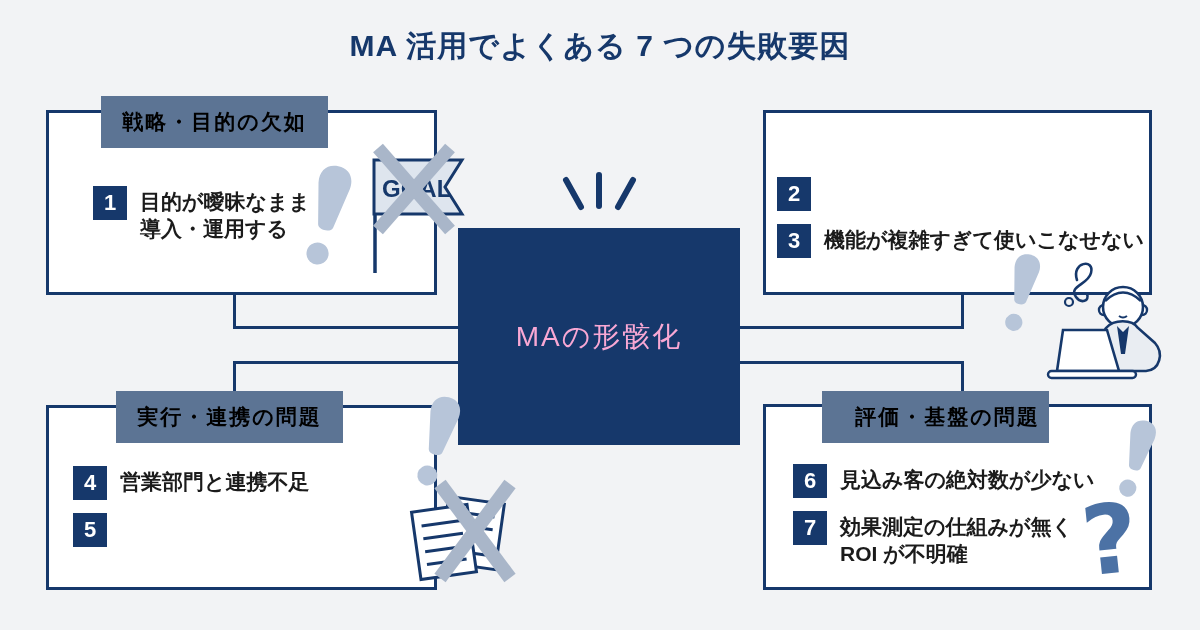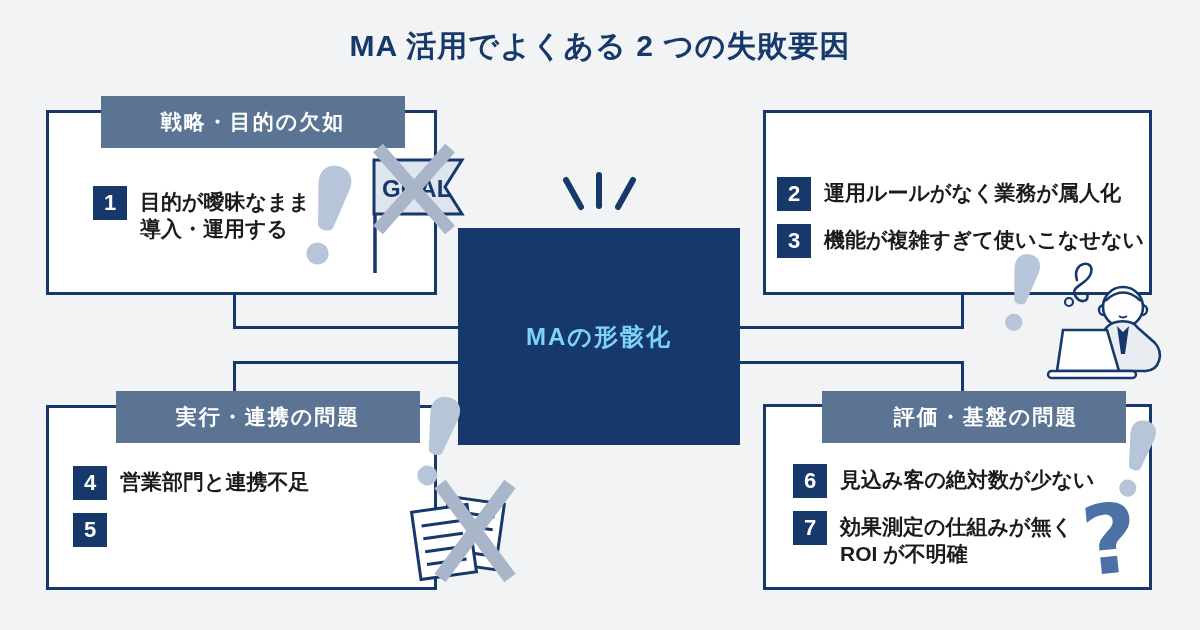--- a/index.html
+++ b/index.html
@@ -15,40 +15,40 @@
   *{margin:0;padding:0;box-sizing:border-box;}
   body{background:#fff;font-family:"Liberation Sans","DejaVu Sans",sans-serif;}
   .canvas{position:relative;width:1200px;height:630px;background:var(--background);overflow:hidden;}
   .title{position:absolute;top:26px;left:0;width:100%;text-align:center;
          font-size:30px;font-weight:bold;color:var(--navy);letter-spacing:1px;}
   .qbox{position:absolute;background:var(--white);border:3px solid var(--navy);z-index:1;}
   .box-tl{left:46px;top:110px;width:391px;height:185px;}
   .box-tr{left:763px;top:110px;width:389px;height:185px;}
   .box-bl{left:46px;top:405px;width:391px;height:185px;}
   .box-br{left:763px;top:404px;width:389px;height:186px;}
-  .tab{position:absolute;width:304px;height:52px;background:var(--slate-header);
-       color:#ffffff;font-size:21px;font-weight:bold;letter-spacing:2px;
+  .tab{position:absolute;width:227px;height:52px;background:var(--slate-header);
+       color:#000000;font-size:21px;font-weight:bold;letter-spacing:2px;
        display:flex;align-items:center;justify-content:center;z-index:3;}
   .tab-tl{left:101px;top:96px;}
   .tab-tr{left:822px;top:96px;}
   .tab-bl{left:116px;top:391px;}
   .tab-br{left:822px;top:391px;padding-left:24px;}
   .items{position:absolute;display:flex;flex-direction:column;gap:13px;z-index:3;}
   .items-tl{left:93px;top:186px;}
   .items-tr{left:777px;top:177px;}
   .items-bl{left:73px;top:466px;}
   .items-br{left:793px;top:464px;}
   .item{display:flex;align-items:flex-start;gap:13px;}
   .badge{width:34px;height:34px;flex:none;background:var(--navy);color:#fff;
          font-size:22px;font-weight:bold;display:flex;align-items:center;justify-content:center;}
   .itext{font-size:21px;font-weight:bold;color:var(--text);line-height:27px;
          white-space:pre-line;padding-top:2px;}
   .center-box{position:absolute;left:458px;top:228px;width:282px;height:217px;
               background:var(--navy);display:flex;align-items:center;justify-content:center;z-index:2;}
-  .center-label{color:#7dd3fc;font-size:24px;font-weight:bold;letter-spacing:2px;}
+  .center-label{color:#f9a8d4;font-size:28px;font-weight:normal;letter-spacing:2px;}
   .conn{position:absolute;background:var(--navy);z-index:0;}
   .icon-abs{position:absolute;z-index:5;}
   .stroke-navy{stroke:var(--navy);}
   .fill-navy{fill:var(--navy);}
   .fill-light{fill:var(--light-blue);}
   .stroke-cross{stroke:var(--cross-blue);}
   .fill-steel{fill:var(--steel-blue);}
 </style>
 </head>
 <body>
@@ -57,21 +57,21 @@
   <defs>
     <g id="excl-shape">
       <path d="M22 2 C32 2 38 9 36.5 20 L29 57 C28 62.5 16 62.5 15 57 L7.5 20 C6 9 12 2 22 2 Z"></path>
       <circle cx="20" cy="83" r="10"></circle>
     </g>
   </defs>
 </svg>
 
 <div class="canvas">
 
-  <div class="title">MA 活用でよくある 2 つの失敗要因</div>
+  <div class="title">MA 活用でよくある 7 つの失敗要因</div>
 
   <div class="conn" style="left:233px;top:294px;width:3px;height:35px;"></div>
   <div class="conn" style="left:233px;top:326px;width:227px;height:3px;"></div>
   <div class="conn" style="left:233px;top:361px;width:227px;height:3px;"></div>
   <div class="conn" style="left:233px;top:361px;width:3px;height:46px;"></div>
   <div class="conn" style="left:961px;top:294px;width:3px;height:35px;"></div>
   <div class="conn" style="left:740px;top:326px;width:224px;height:3px;"></div>
   <div class="conn" style="left:740px;top:361px;width:224px;height:3px;"></div>
   <div class="conn" style="left:961px;top:361px;width:3px;height:45px;"></div>
 
@@ -98,21 +98,20 @@
     <div class="item">
       <span class="badge">1</span>
       <span class="itext">目的が曖昧なまま
 導入・運用する</span>
     </div>
   </div>
 
   <div class="items items-tr">
     <div class="item">
       <span class="badge">2</span>
-      <span class="itext">運用ルールがなく業務が属人化</span>
     </div>
     <div class="item">
       <span class="badge">3</span>
       <span class="itext">機能が複雑すぎて使いこなせない</span>
     </div>
   </div>
 
   <div class="items items-bl">
     <div class="item">
       <span class="badge">4</span>

